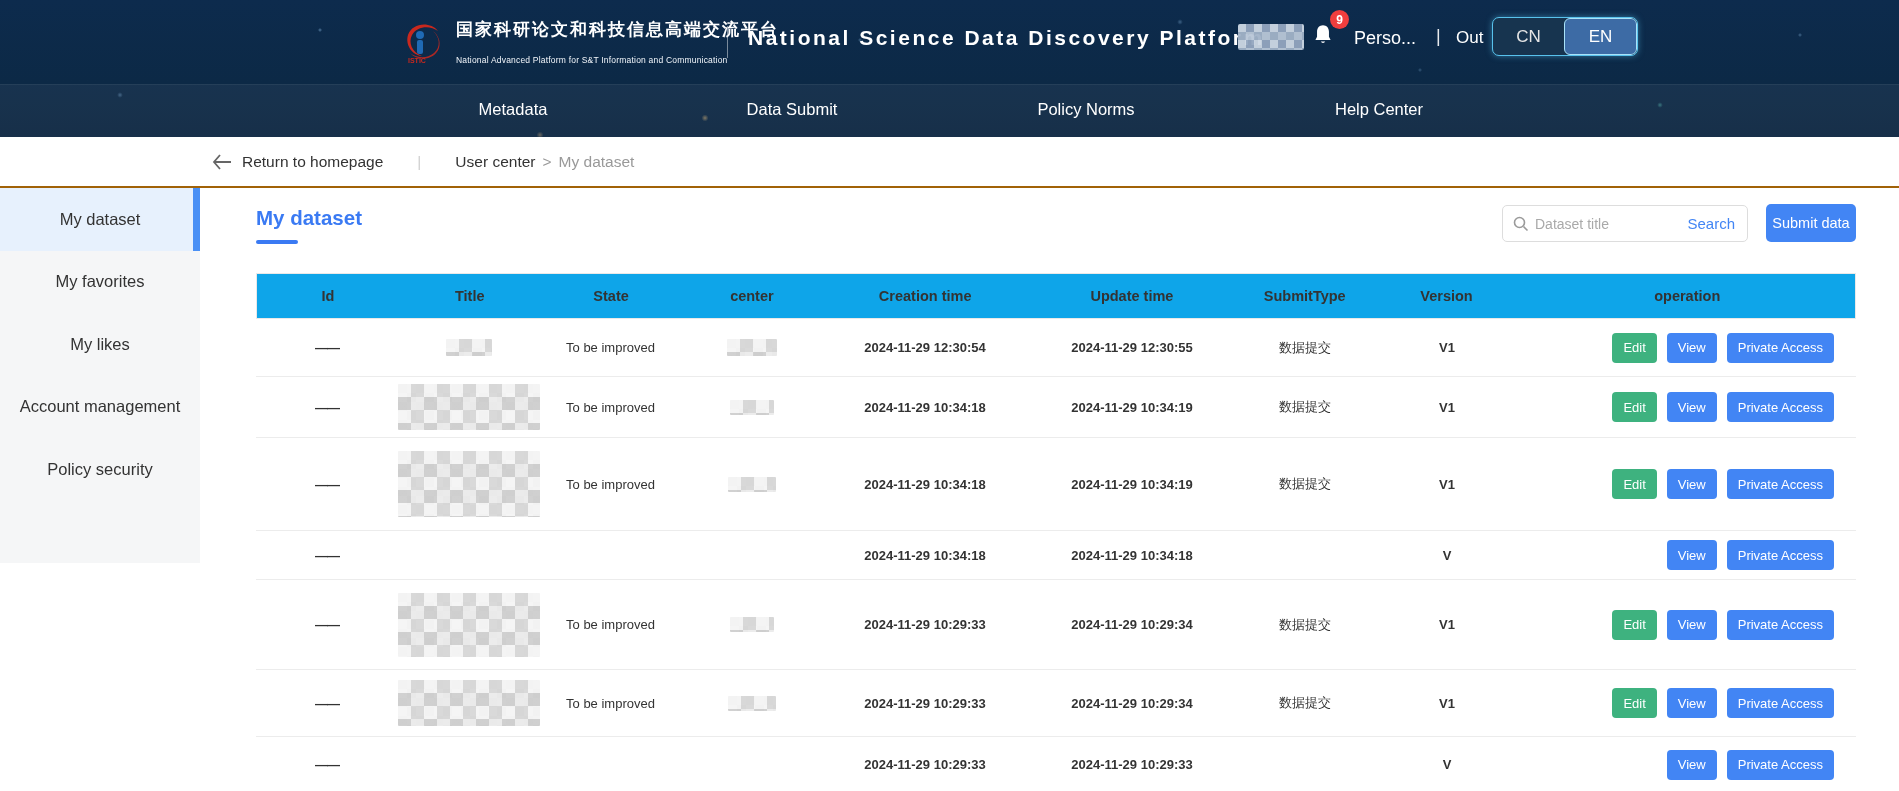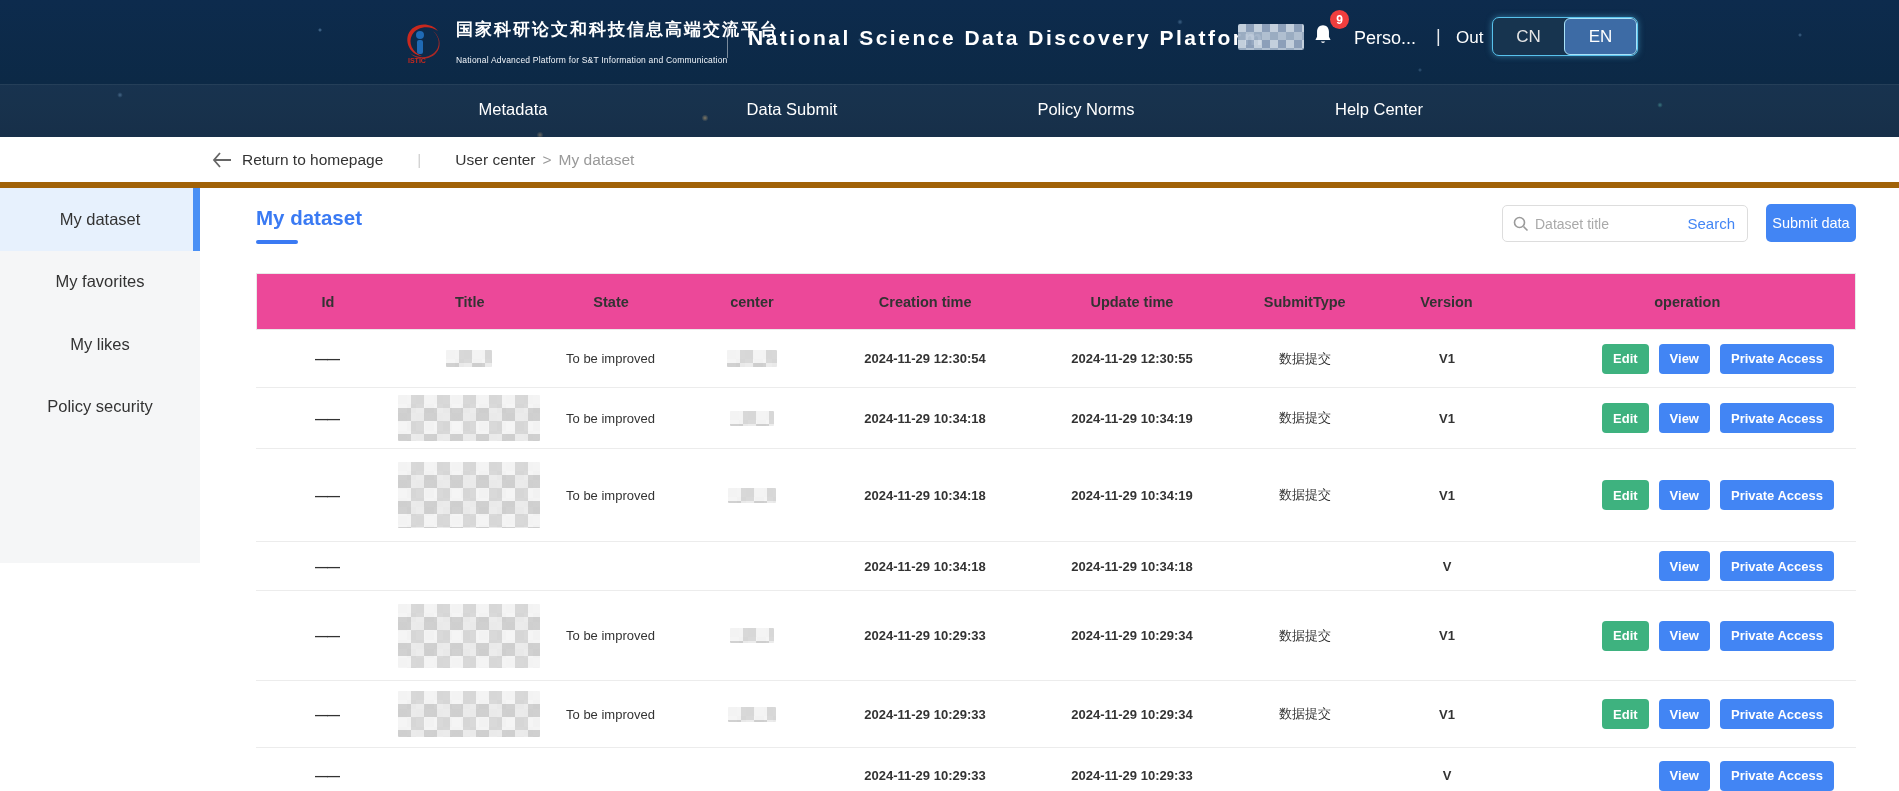--- a/index.html
+++ b/index.html
@@ -49,21 +49,21 @@
   .lang-cn { flex:1; display:flex; align-items:center; justify-content:center;
     color:#e5e5e5; font-size:17px; cursor:pointer; }
   .lang-en { flex:1; display:flex; align-items:center; justify-content:center;
     color:#fff; font-size:17px; background:#3d6ba5; border:1px solid #a9e2f8;
     border-radius:6px; cursor:pointer; }
   .topnav-item { position:absolute; top:84px; height:47px; line-height:51px; color:#fff;
     font-size:16.5px; transform:translateX(-50%); cursor:pointer; white-space:nowrap; }
 
   
   .crumb-bar { position:absolute; left:0; top:137px; width:1899px; height:51px; background:#fff;
-    border-bottom:6px solid #a16207; display:flex; align-items:center; font-size:15.5px; color:#333; }
+    border-bottom:2px solid #a16207; display:flex; align-items:center; font-size:15.5px; color:#333; }
   .crumb-arrow { margin-left:212px; margin-right:10px; display:flex; align-items:center; cursor:pointer; }
   .crumb-return { cursor:pointer; }
   .crumb-div { color:#d0d0d0; margin:0 34px; }
   .crumb-section { cursor:pointer; }
   .crumb-sep { color:#999; margin:0 7px; }
   .crumb-current { color:#999; }
 
   
   .sidebar { position:absolute; left:0; top:188px; width:200px; height:375px; background:#f5f6f7; }
   .side-item { height:62.5px; display:flex; align-items:center; justify-content:center;
@@ -84,21 +84,21 @@
   .search-input { border:none; outline:none; flex:1; min-width:0; font-size:14px; color:#333;
     padding:0 6px; font-family:"Liberation Sans", sans-serif; background:transparent; }
   .search-input::placeholder { color:#a9a9a9; }
   .search-link { color:#4285f4; font-size:15px; margin-right:12px; cursor:pointer; white-space:nowrap; }
   .submit-btn { position:absolute; left:1566px; top:16px; width:90px; height:38px;
     background:#4285f4; color:#fff; border:none; border-radius:5px; font-size:14.5px;
     cursor:pointer; font-family:"Liberation Sans", sans-serif; }
 
   
   .table { position:absolute; left:56px; top:85px; width:1600px; }
-  .t-head { display:flex; height:57px; background:#ec4899; border:1px solid #e9e9e9;
+  .t-head { display:flex; height:46px; background:#0ea5e9; border:1px solid #e9e9e9;
     align-items:center; font-weight:bold; font-size:14.5px; color:#333; }
   .t-row { display:flex; align-items:center; border-bottom:1px solid #ececec;
     font-size:13px; color:#333; background:#fff; }
   .t-body .t-row:nth-child(1){ height:58px; }
   .t-body .t-row:nth-child(2){ height:61px; }
   .t-body .t-row:nth-child(3){ height:93px; }
   .t-body .t-row:nth-child(4){ height:49px; }
   .t-body .t-row:nth-child(5){ height:90px; }
   .t-body .t-row:nth-child(6){ height:67px; }
   .t-body .t-row:nth-child(7){ height:56px; }
@@ -108,21 +108,21 @@
   .c8{width:336px; justify-content:flex-end; padding-right:22px; gap:10px;}
   .cell-id { font-weight:600; letter-spacing:-1px; }
   .cell-time { font-weight:600; }
   .cell-version { font-weight:600; }
   .mosaic { border-radius:1px;
     background-image:
       conic-gradient(rgba(214,214,214,.9) 25%, rgba(235,235,235,.9) 0 50%, rgba(205,205,205,.9) 0 75%, rgba(245,245,245,.9) 0),
       conic-gradient(#e6e6e6 25%, #d2d2d2 0 50%, #f0f0f0 0 75%, #dddddd 0);
     background-size:26px 26px, 18px 18px; }
   .btn { height:30px; border:none; border-radius:4px; color:#fff; font-size:13px;
-    padding:0 11px; cursor:pointer; font-family:"Liberation Sans", sans-serif; white-space:nowrap;font-weight:bold; }
+    padding:0 11px; cursor:pointer; font-family:"Liberation Sans", sans-serif; white-space:nowrap; }
   .btn-blue { background:#4285f4; }
   .btn-green { background:#3eb27f; }
 </style>
 </head>
 <body>
 
 <div class="page">
 
   <header class="topbar">
     <div class="topnav-band"></div>
@@ -185,20 +185,23 @@
   <aside class="sidebar">
     <div class="side-item active">
       <span>My dataset</span>
       <span class="active-bar"></span>
     </div>
     <div class="side-item">
       <span>My favorites</span>
     </div>
     <div class="side-item">
       <span>My likes</span>
+    </div>
+    <div class="side-item">
+      <span>Account management</span>
     </div>
     <div class="side-item">
       <span>Policy security</span>
     </div>
   </aside>
 
   <main class="content">
     <div class="content-head">
       <div class="page-title">My dataset</div>
       <div class="title-underline"></div>

